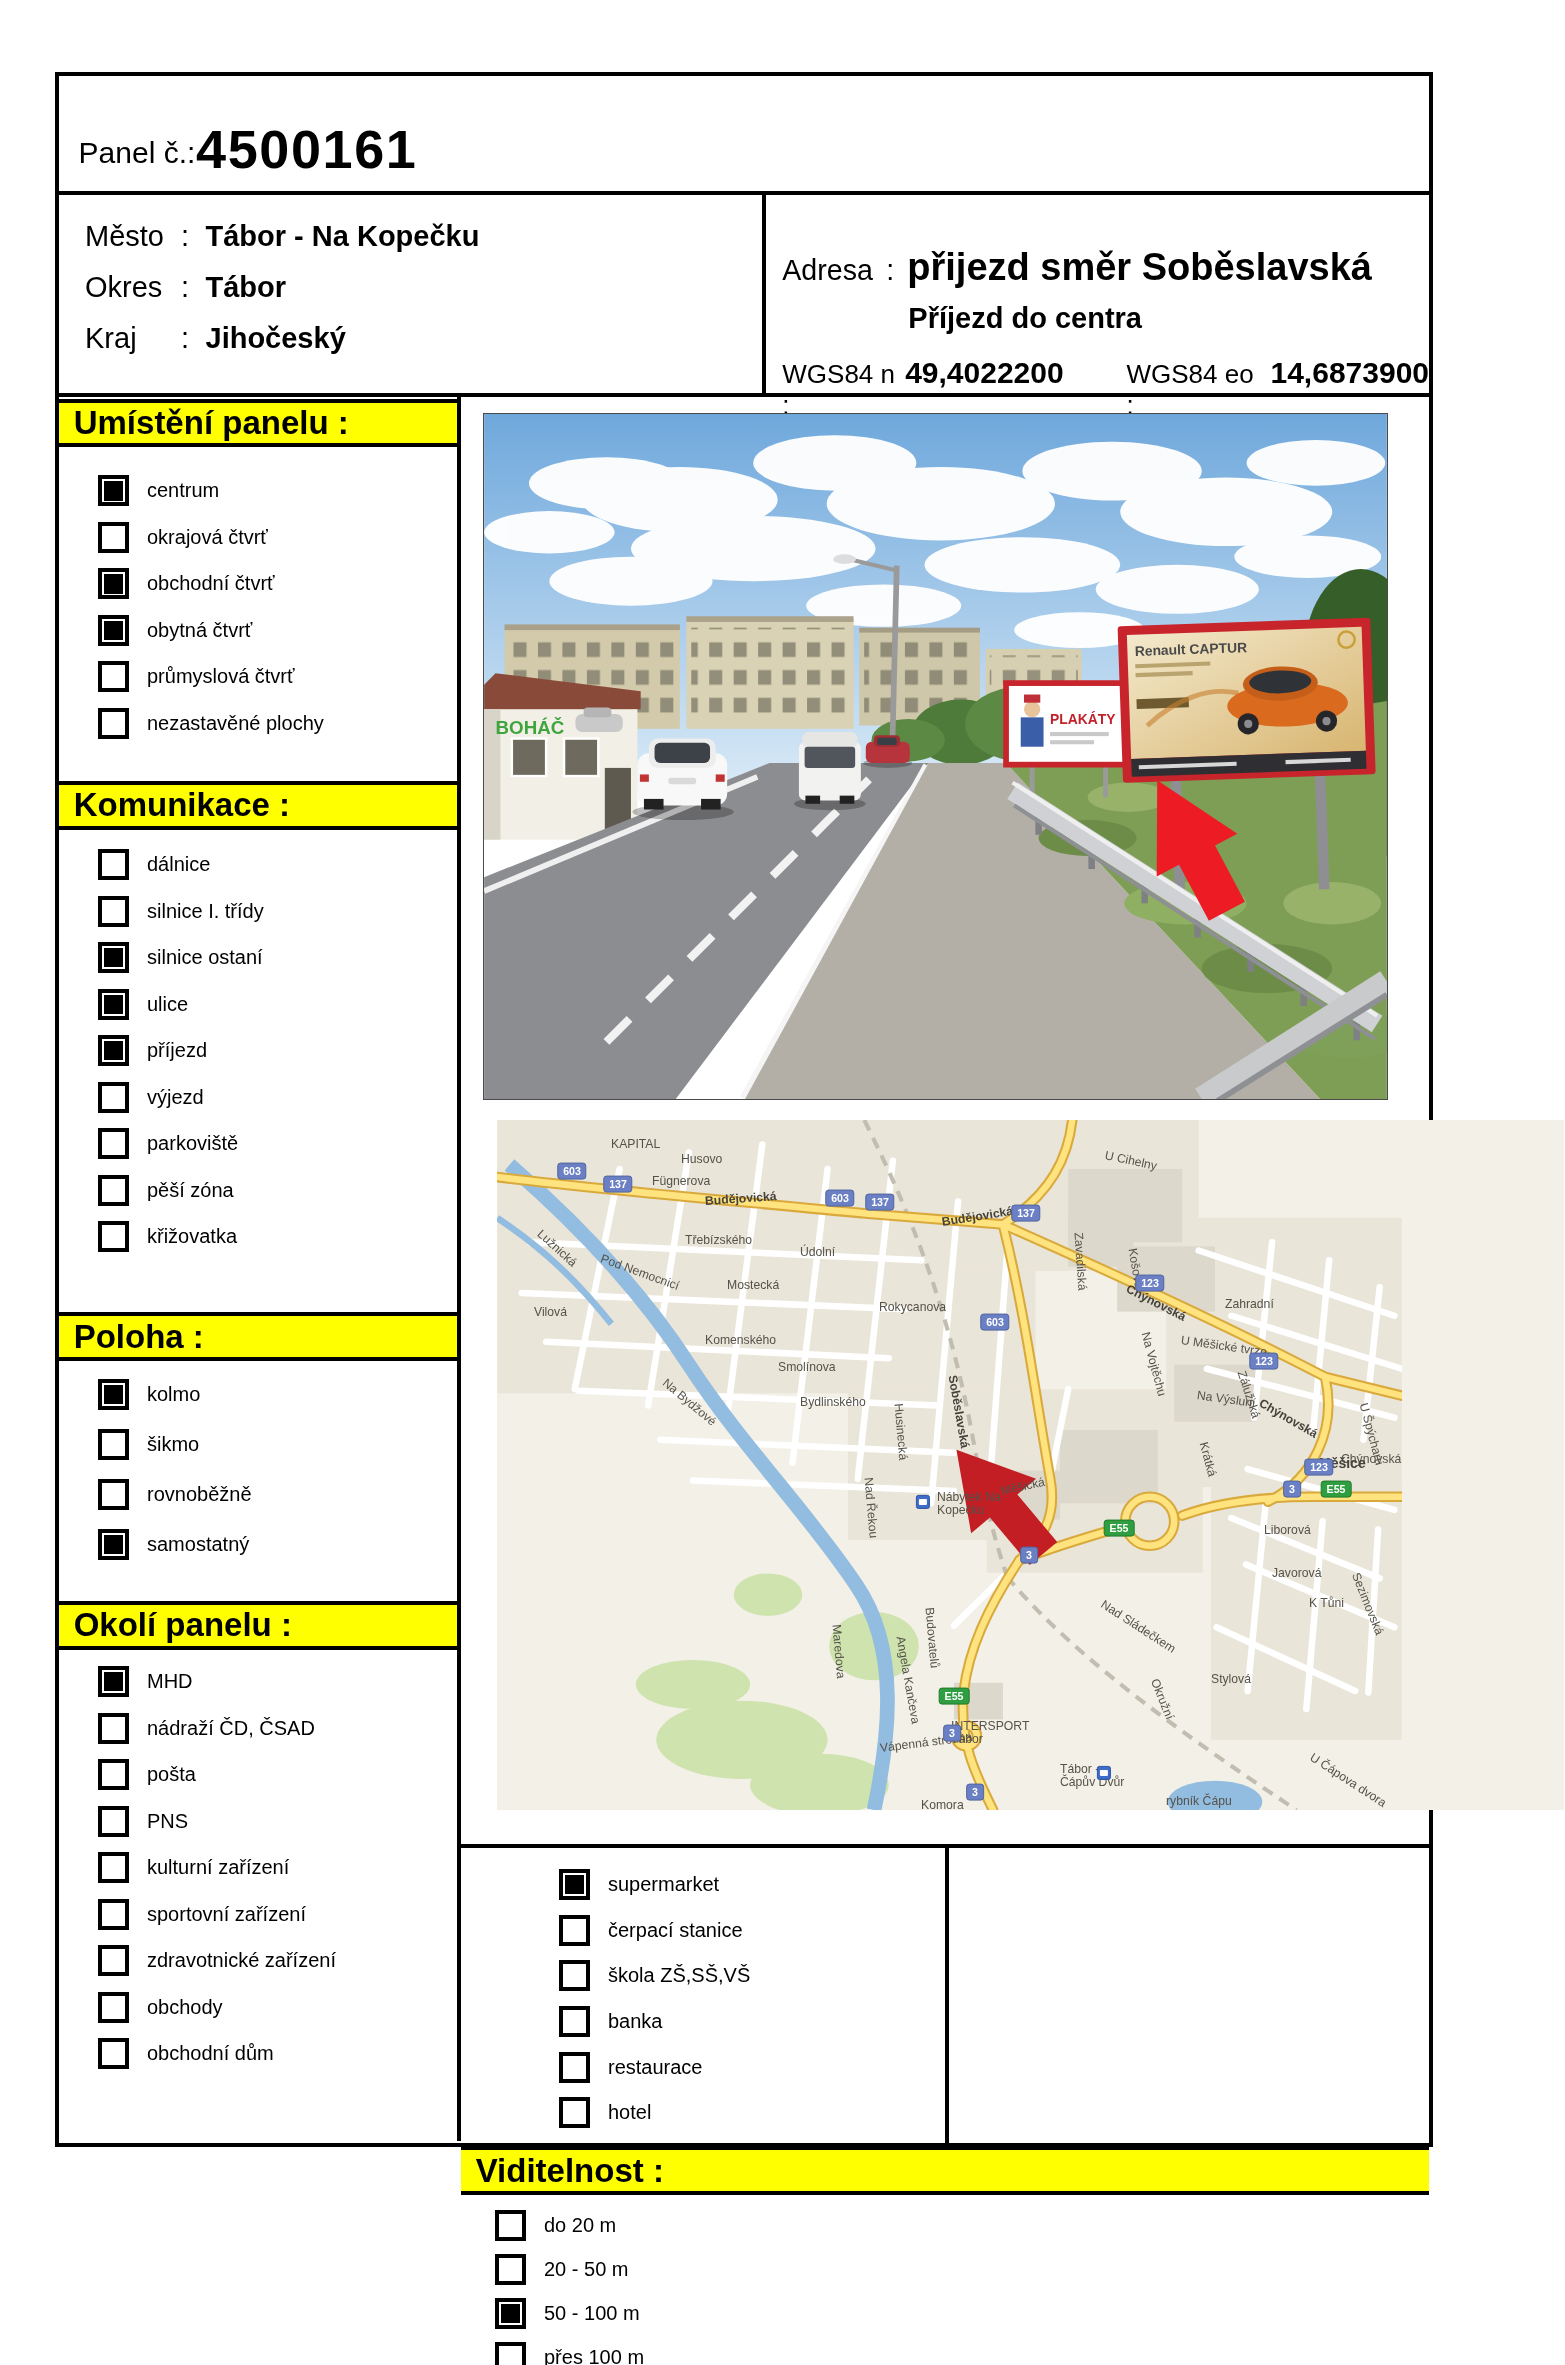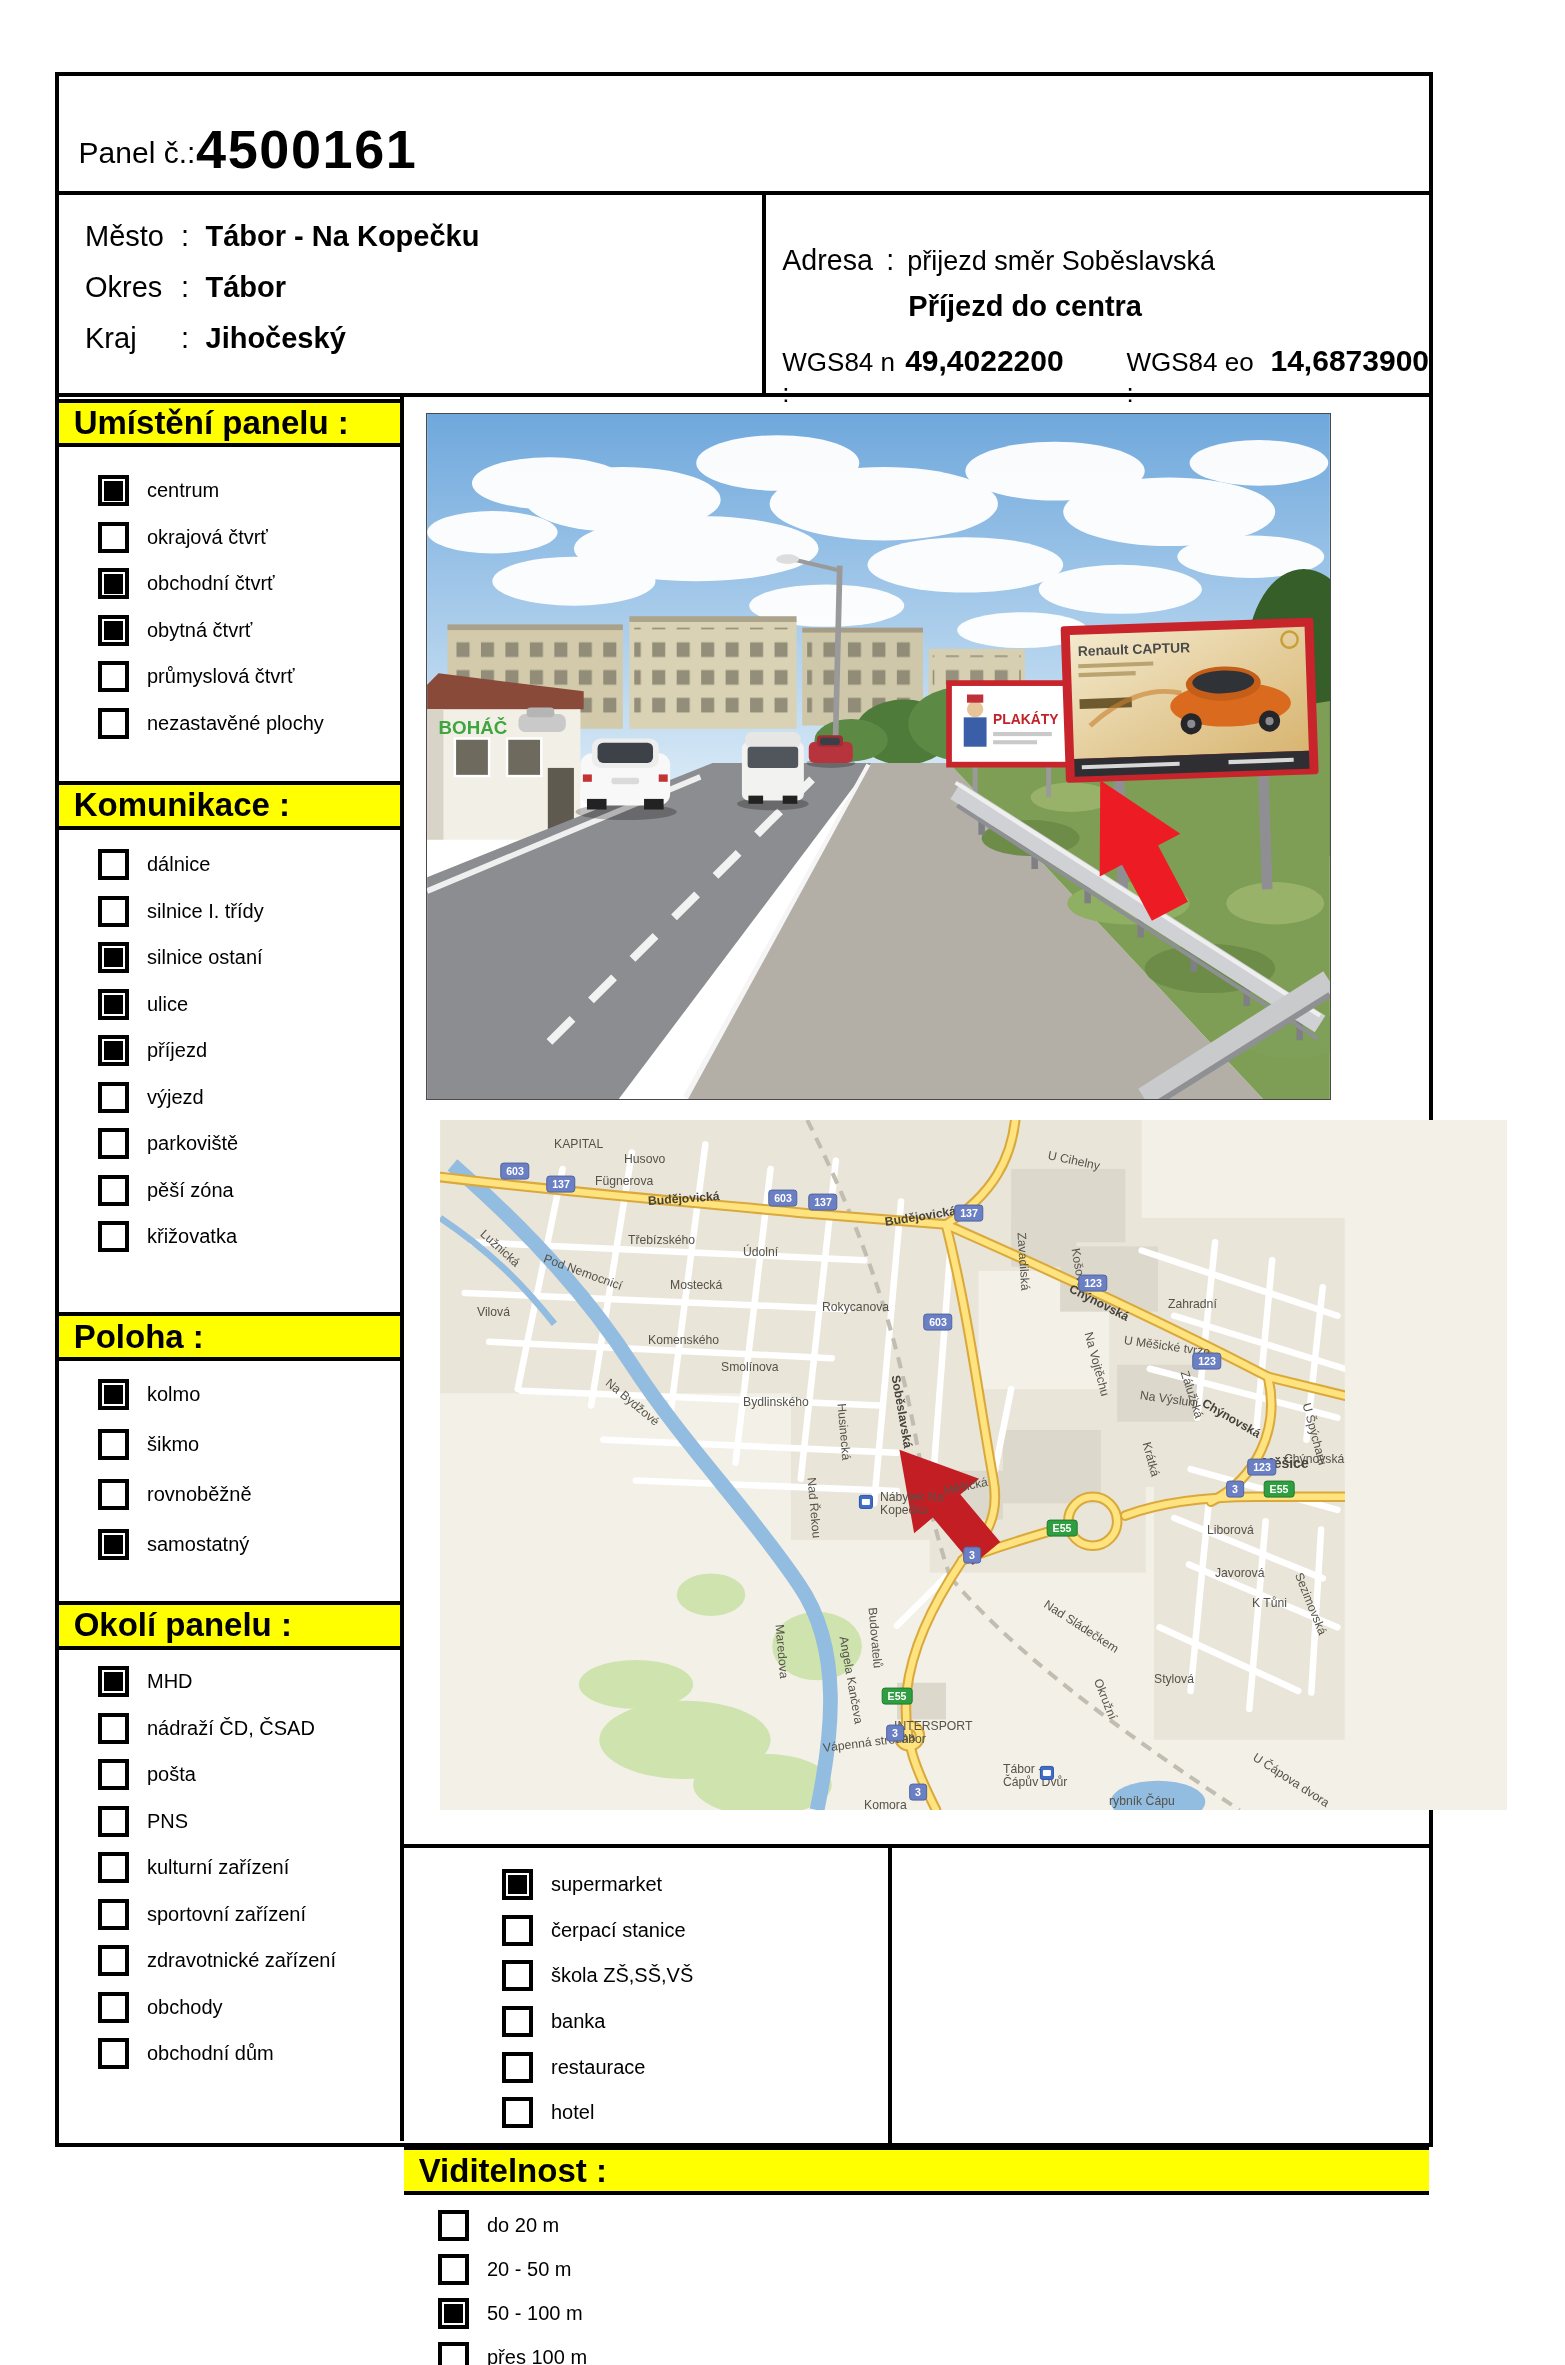--- a/index.html
+++ b/index.html
@@ -18,32 +18,32 @@
   .info{position:relative;height:202px;border-bottom:4.9px solid #000;box-sizing:border-box;display:flex;}
   .info-left{width:707px;box-sizing:border-box;border-right:4.1px solid #000;padding:24.5px 0 0 26px;}
   .i-row{display:flex;margin-bottom:18px;align-items:baseline;}
   .i-label{width:96px;font-size:29px;}
   .i-sep{width:24.5px;font-size:29px;text-align:left;}
   .i-val{font-size:29px;font-weight:bold;}
   .info-right{flex:1;padding:19.6px 0 0 16.3px;box-sizing:border-box;}
   .addr-row{display:flex;align-items:baseline;}
   .a-label{width:104px;font-size:28.6px;}
   .a-sep{width:21px;font-size:28.6px;}
-  .a-val{font-size:27px;font-weight:normal;margin-top:31px;}
+  .a-val{font-size:38px;font-weight:bold;margin-top:31px;}
   .addr2{margin-left:126px;font-size:29px;font-weight:bold;margin-top:13px;}
   .wgs-row{display:flex;align-items:baseline;margin-top:21px;font-size:26px;}
   .wgs-val{font-size:30px;font-weight:bold;}
   .wgs-gap{width:65px;}
   .size-row{display:flex;align-items:baseline;margin-top:11.4px;font-size:26px;}
   .size-label{width:122px;}
   .size-val{font-size:29px;font-weight:bold;}
 
   
   .main{display:flex;height:1744px;}
-  .col-left{width:345px;border-right:4.9px solid #000;box-sizing:border-box;}
+  .col-left{width:402px;border-right:4.9px solid #000;box-sizing:border-box;}
   .sec-header{background:#FFFF00;border-top:4.9px solid #000;border-bottom:4.9px solid #000;font-size:33px;font-weight:bold;line-height:36px;padding:2.4px 0 2.4px 14.7px;box-sizing:border-box;}
   .m1{margin-top:1.6px;} .m2{margin-top:42px;} .m3{margin-top:60px;} .m4{margin-top:41px;}
   .cb-list{padding-left:39px;}
   .list-u{padding-top:28px;} .list-k{padding-top:19.6px;} .list-p{padding-top:18px;} .list-o{padding-top:16.3px;}
   .cb-row{display:flex;align-items:center;margin-bottom:15.5px;height:31px;}
   .list-p .cb-row{margin-bottom:19px;}
   .cb{width:31px;height:31px;border:4.1px solid #000;box-sizing:border-box;background:#fff;position:relative;margin-right:18px;flex:none;}
   .cb.checked::after{content:"";position:absolute;inset:0.8px;background:#000;border:1.6px solid #fff;}
   .cb-label{font-size:20px;white-space:nowrap;}
 

